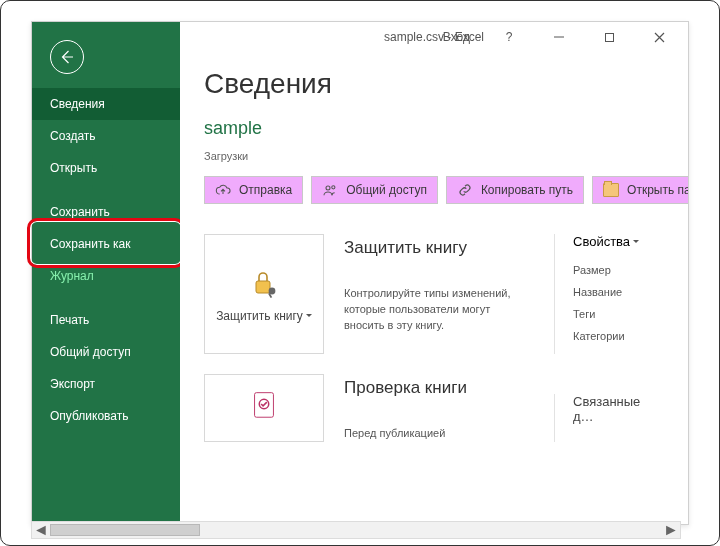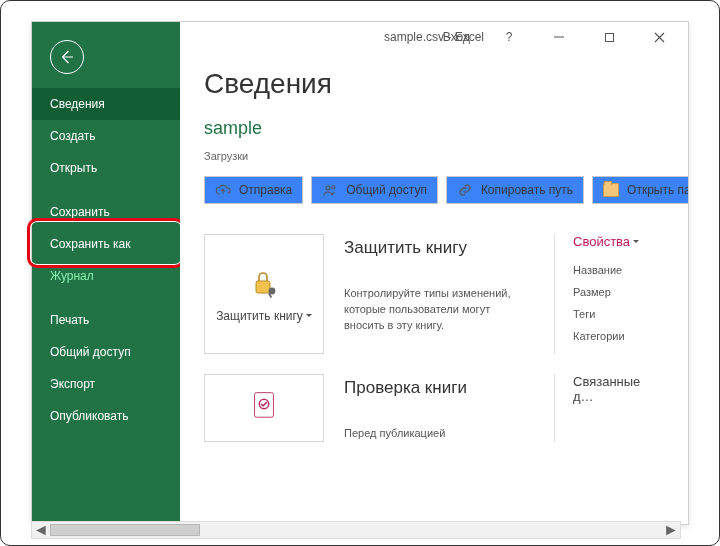--- a/index.html
+++ b/index.html
@@ -22,32 +22,32 @@
   .content { position: absolute; left: 148px; right: 0; top: 0; bottom: 0; background: #fff; overflow: hidden; }
   .titlebar { height: 30px; display: flex; align-items: center; justify-content: flex-end; padding: 0 8px; font-size: 12px; color: #555; gap: 8px; }
   .title-text { position: absolute; left: 50%; transform: translateX(-50%); white-space: nowrap; color: #555; }
   .titlebar .winbtn { width: 42px; height: 30px; display: flex; align-items: center; justify-content: center; color: #555; cursor: pointer; }
   .titlebar .signin { padding: 0 10px; cursor: pointer; }
   .main { padding: 16px 24px 0 24px; }
   h1.page-title { font-size: 28px; font-weight: 300; color: #333; margin-bottom: 18px; }
   .doc-name { color: #217346; font-size: 18px; font-weight: 400; margin-bottom: 11px; }
   .doc-path { color: #666; font-size: 11px; margin-bottom: 14px; }
   .action-row { display: flex; gap: 8px; margin-bottom: 30px; }
-  .action-btn { border: 1px solid #c8c8c8; background: #3b82f6; padding: 5px 10px; font-size: 12px; color: #383838; display: inline-flex; align-items: center; gap: 8px; cursor: pointer; white-space: nowrap; }
+  .action-btn { border: 1px solid #c8c8c8; background: #f0abfc; padding: 5px 10px; font-size: 12px; color: #383838; display: inline-flex; align-items: center; gap: 8px; cursor: pointer; white-space: nowrap; }
   .action-btn svg, .action-btn .ic { width: 16px; height: 16px; flex: 0 0 auto; }
   .folder-ic { width:16px; height:14px; background:#f5c67a; border:1px solid #c99a45; border-radius:1px; position:relative; }
   .folder-ic::before { content:""; position:absolute; left:0; top:-3px; width:6px; height:3px; background:#f5c67a; border:1px solid #c99a45; border-bottom:none; }
   .info-grid { display: flex; gap: 0; }
   .tile { width: 120px; min-height: 120px; border: 1px solid #d8d8d8; display: flex; flex-direction: column; align-items: center; justify-content: center; text-align: center; padding: 10px; font-size: 12px; color: #444; cursor: pointer; margin-right: 20px; }
   .tile .ticon { width: 36px; height: 36px; margin-bottom: 8px; display:flex; align-items:center; justify-content:center; }
   .info-text { flex: 1; padding-top: 4px; }
   .info-text h3 { font-size: 17px; color: #333; font-weight: 400; margin-bottom: 6px; }
   .info-text p { font-size: 11px; color: #555; line-height: 1.45; max-width: 180px; margin-top: 28px; }
   .props { border-left: 1px solid #e2e2e2; padding-left: 18px; width: 110px; }
-  .props-title { font-size: 13px; color: #be185d; margin-bottom: 10px; }
+  .props-title { font-size: 13px; color: #000000; margin-bottom: 10px; }
   .prop-row { font-size: 11px; color: #555; padding: 5px 0; }
   .section2 { display: flex; margin-top: 20px; }
   .related-title { font-size: 13px; color: #444; padding-left:18px; }
   .hscroll { position: absolute; bottom: 6px; left: 30px; right: 38px; height: 18px; background: #f1f1f1; border: 1px solid #dcdcdc; display:flex; align-items:center; }
   .hscroll .arrow { width: 18px; height: 100%; display:flex; align-items:center; justify-content:center; color:#666; cursor:pointer; }
   .hscroll .track { flex:1; height:100%; position:relative; }
   .hscroll .thumb { position:absolute; left:0; width:150px; top:2px; bottom:2px; background:#cfcfcf; border:1px solid #b8b8b8; }
   .chev::after{content:"";display:inline-block;margin-left:3px;border:3px solid transparent;border-top-color:#555;vertical-align:middle;}
 </style>
 </head>
@@ -149,42 +149,42 @@
                 </svg>
             </div>
             <span class="chev">Защитить книгу</span>
           </div>
           <div class="info-text">
             <h3>Защитить книгу</h3>
             <p>Контролируйте типы изменений, которые пользователи могут вносить в эту книгу.</p>
           </div>
           <div class="props">
             <div class="props-title chev">Свойства</div>
+            <div class="prop-row">Размер</div>
             <div class="prop-row">Название</div>
-            <div class="prop-row">Размер</div>
             <div class="prop-row">Теги</div>
             <div class="prop-row">Категории</div>
           </div>
         </div>
 
         <div class="section2">
           <div class="tile" style="min-height:60px">
             <div class="ticon">
               <svg width="34" height="34" viewBox="0 0 36 36">
                   <rect x="8" y="6" width="20" height="26" rx="2" fill="#fff" stroke="#b36"></rect>
                   <circle cx="18" cy="18" r="5" fill="none" stroke="#b36" stroke-width="1.6"></circle>
                   <path d="M15 18l2 2 4-4" fill="none" stroke="#b36" stroke-width="1.6"></path>
                 </svg>
             </div>
           </div>
           <div class="info-text">
             <h3>Проверка книги</h3>
             <p>Перед публикацией</p>
           </div>
-          <div style="border-left:1px solid #e2e2e2; width:110px;">
+          <div style="border-left:1px solid #e2e2e2; width:110px;margin-top:20px;">
             <div class="related-title">Связанные д…</div>
           </div>
         </div>
 
       </div>
     </div>
   </div>
 
   <div class="hscroll">
     <div class="arrow">◄</div>

